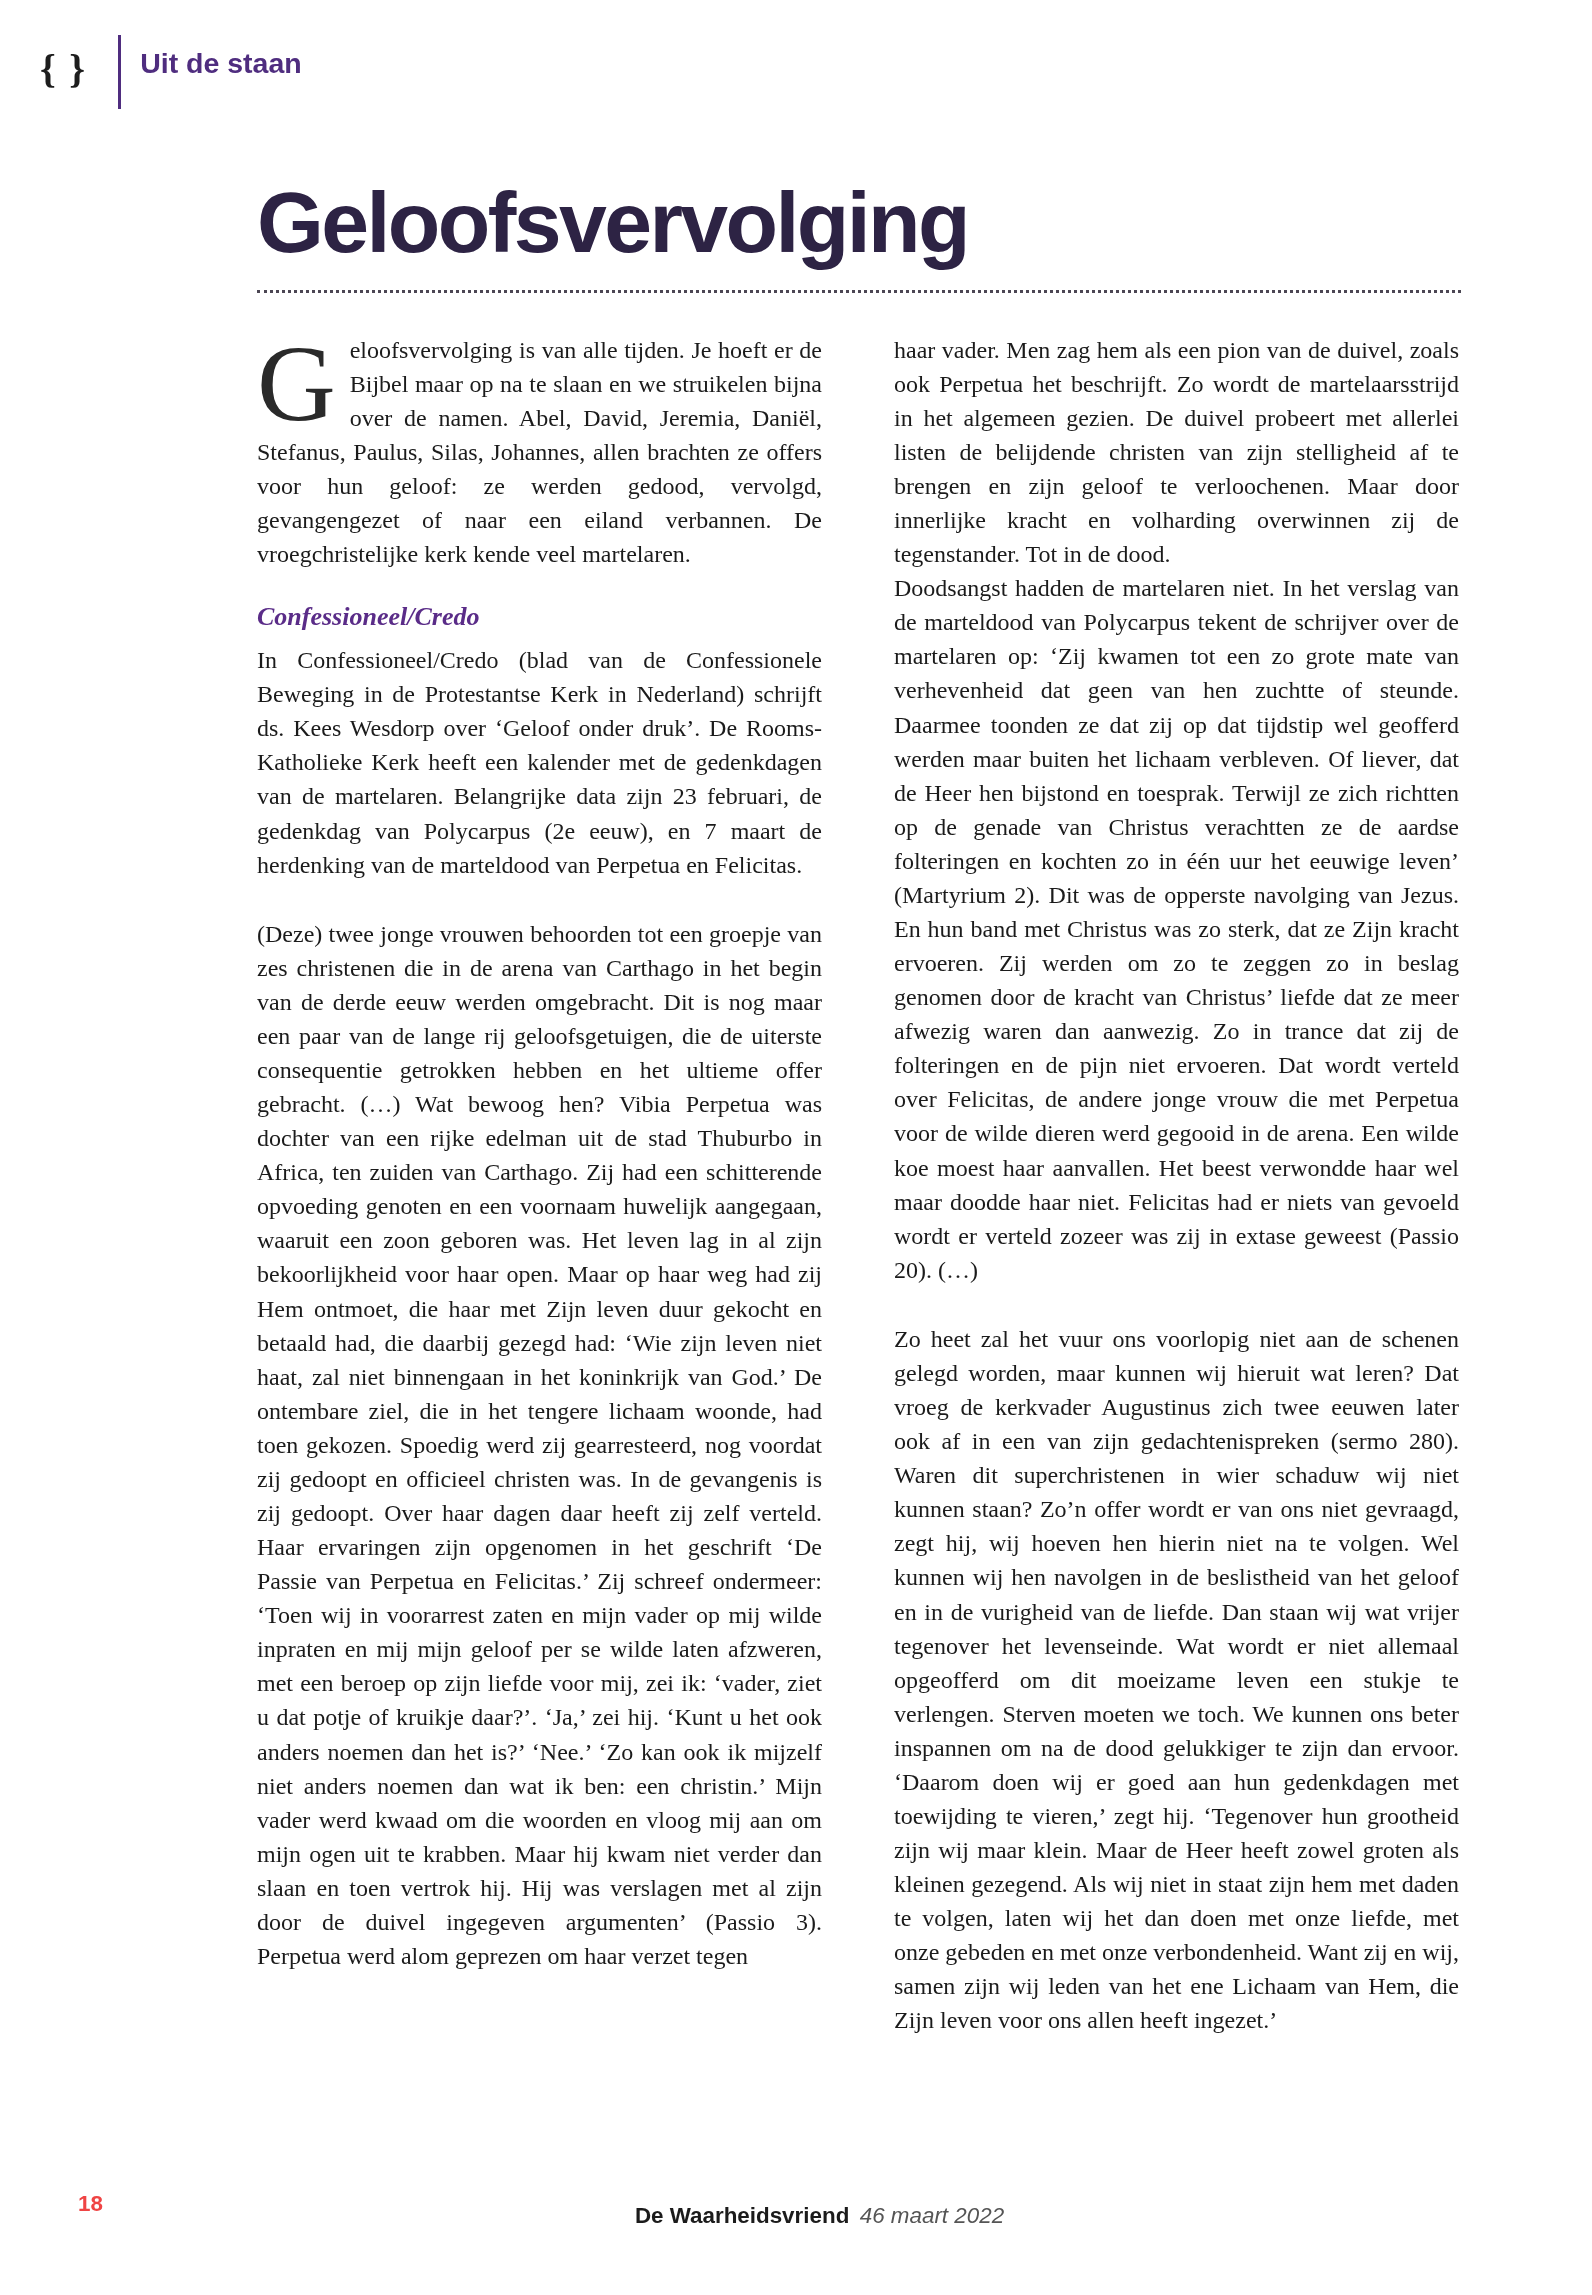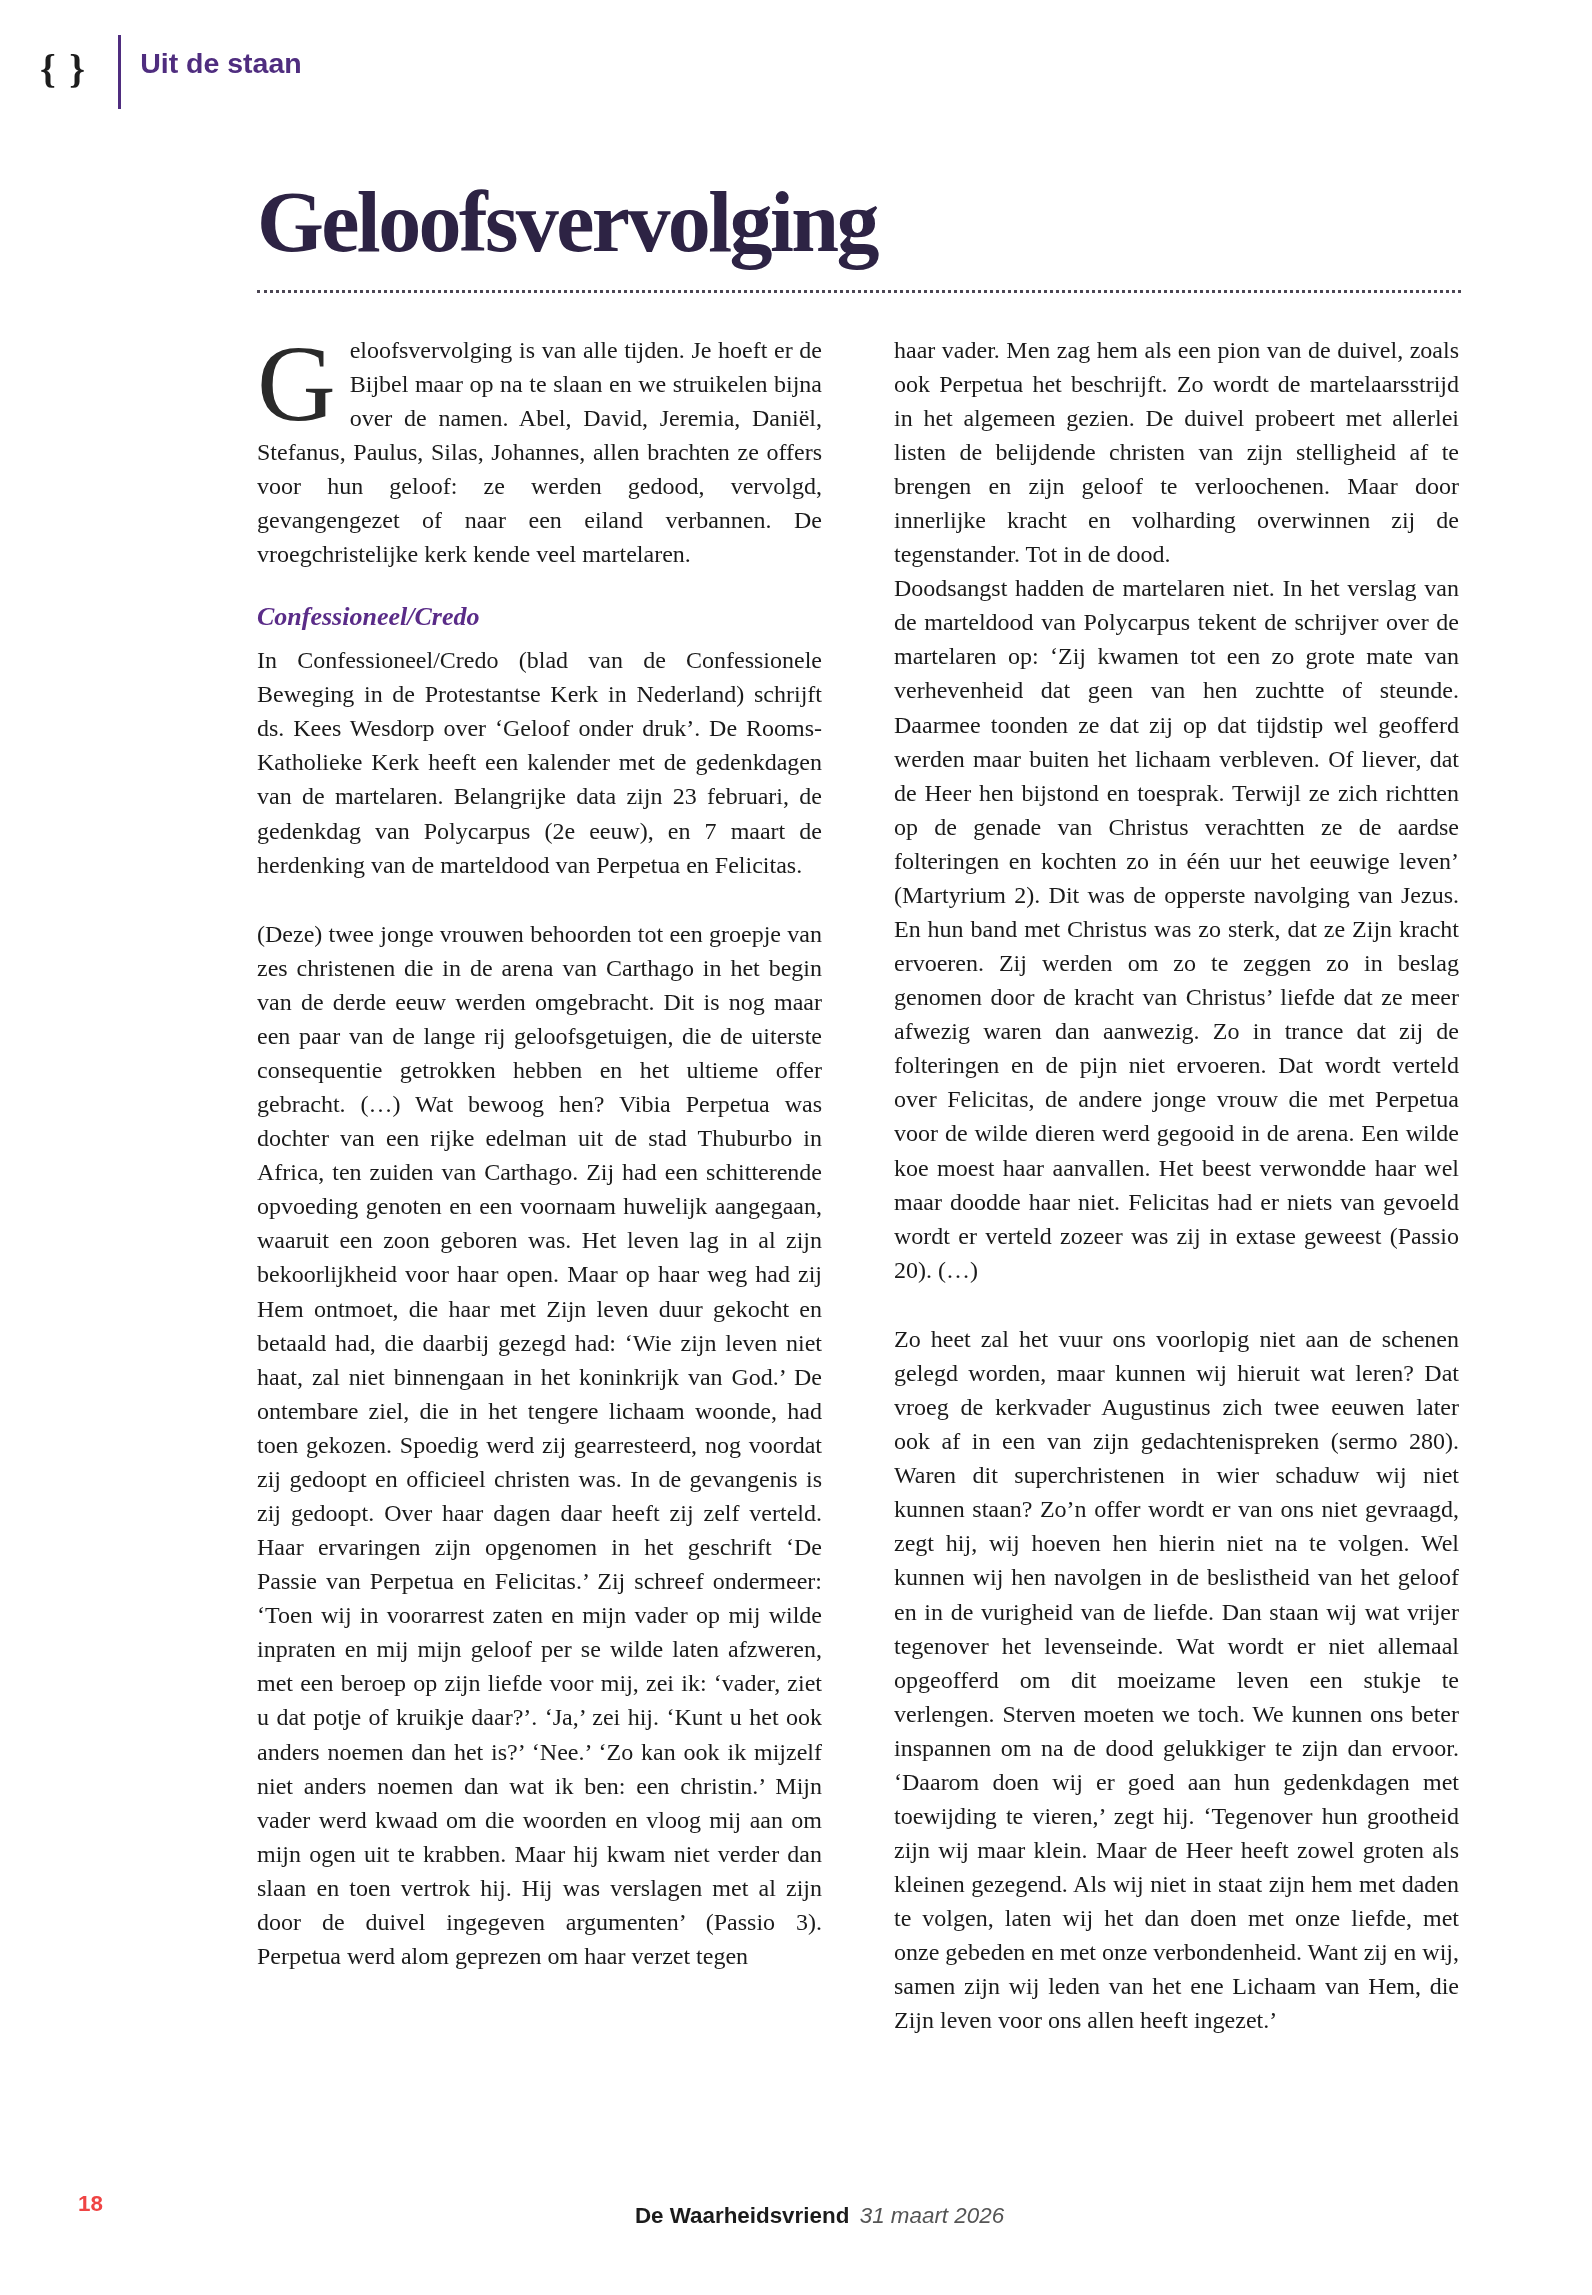--- a/index.html
+++ b/index.html
@@ -50,21 +50,21 @@
   }
 
   
   .content {
     position: absolute;
     left: 257px;
     top: 177px;
     width: 1204px;
   }
   .article-title {
-    font-family: Liberation Serif, serif;
+    font-family: Liberation Sans, sans-serif;
     font-weight: bold;
     font-size: 86px;
     letter-spacing: -2.6px;
     line-height: 1.05;
     color: #2d2344;
     margin: 0;
   }
   .dotted-rule {
     border: 0;
     border-top: 3.5px dotted #4b4653;
@@ -178,18 +178,18 @@
         <p class="quote">Doodsangst hadden de martelaren niet. In het verslag van de marteldood van Polycarpus tekent de schrijver over de martelaren op: ‘Zij kwamen tot een zo grote mate van verhevenheid dat geen van hen zuchtte of steunde. Daarmee toonden ze dat zij op dat tijdstip wel geofferd werden maar buiten het lichaam verbleven. Of liever, dat de Heer hen bijstond en toesprak. Terwijl ze zich richtten op de genade van Christus verachtten ze de aardse folteringen en kochten zo in één uur het eeuwige leven’ (Martyrium 2). Dit was de opperste navolging van Jezus. En hun band met Christus was zo sterk, dat ze Zijn kracht ervoeren. Zij werden om zo te zeggen zo in beslag genomen door de kracht van Christus’ liefde dat ze meer afwezig waren dan aanwezig. Zo in trance dat zij de folteringen en de pijn niet ervoeren. Dat wordt verteld over Felicitas, de andere jonge vrouw die met Perpetua voor de wilde dieren werd gegooid in de arena. Een wilde koe moest haar aanvallen. Het beest verwondde haar wel maar doodde haar niet. Felicitas had er niets van gevoeld wordt er verteld zozeer was zij in extase geweest (Passio 20). (…)</p>
         <p class="quote space-above">Zo heet zal het vuur ons voorlopig niet aan de schenen gelegd worden, maar kunnen wij hieruit wat leren? Dat vroeg de kerkvader Augustinus zich twee eeuwen later ook af in een van zijn gedachtenispreken (sermo 280). Waren dit superchristenen in wier schaduw wij niet kunnen staan? Zo’n offer wordt er van ons niet gevraagd, zegt hij, wij hoeven hen hierin niet na te volgen. Wel kunnen wij hen navolgen in de beslistheid van het geloof en in de vurigheid van de liefde. Dan staan wij wat vrijer tegenover het levenseinde. Wat wordt er niet allemaal opgeofferd om dit moeizame leven een stukje te verlengen. Sterven moeten we toch. We kunnen ons beter inspannen om na de dood gelukkiger te zijn dan ervoor. ‘Daarom doen wij er goed aan hun gedenkdagen met toewijding te vieren,’ zegt hij. ‘Tegenover hun grootheid zijn wij maar klein. Maar de Heer heeft zowel groten als kleinen gezegend. Als wij niet in staat zijn hem met daden te volgen, laten wij het dan doen met onze liefde, met onze gebeden en met onze verbondenheid. Want zij en wij, samen zijn wij leden van het ene Lichaam van Hem, die Zijn leven voor ons allen heeft ingezet.’</p>
       </div>
 
     </div>
   </div>
 
   <div class="footer">
     <span class="page-number">18</span>
     <div class="footer-center">
-      <span class="magazine-name">De Waarheidsvriend</span><span class="issue-date">31 maart 2026</span>
+      <span class="magazine-name">De Waarheidsvriend</span><span class="issue-date">46 maart 2022</span>
     </div>
   </div>
 
 </div>
 
 
 </body></html>

